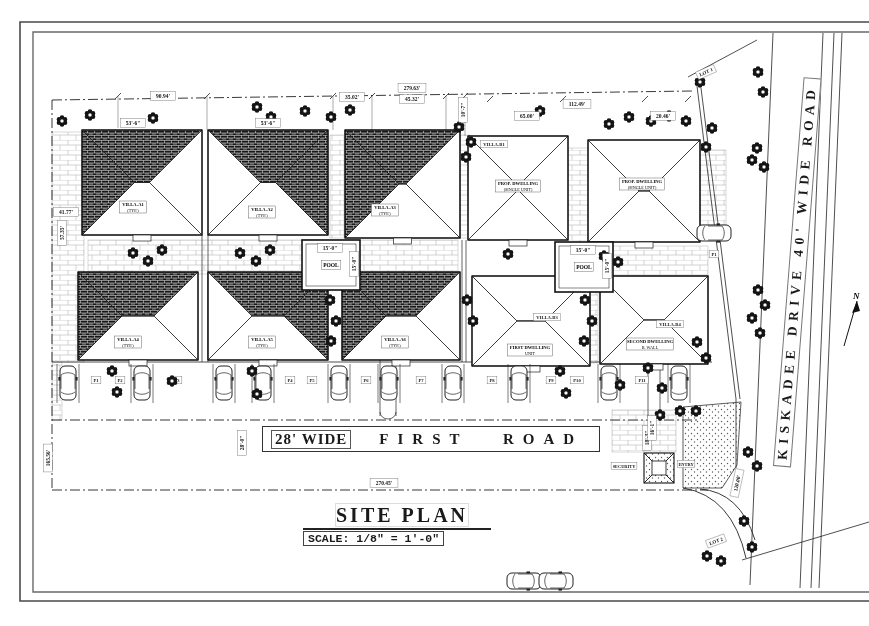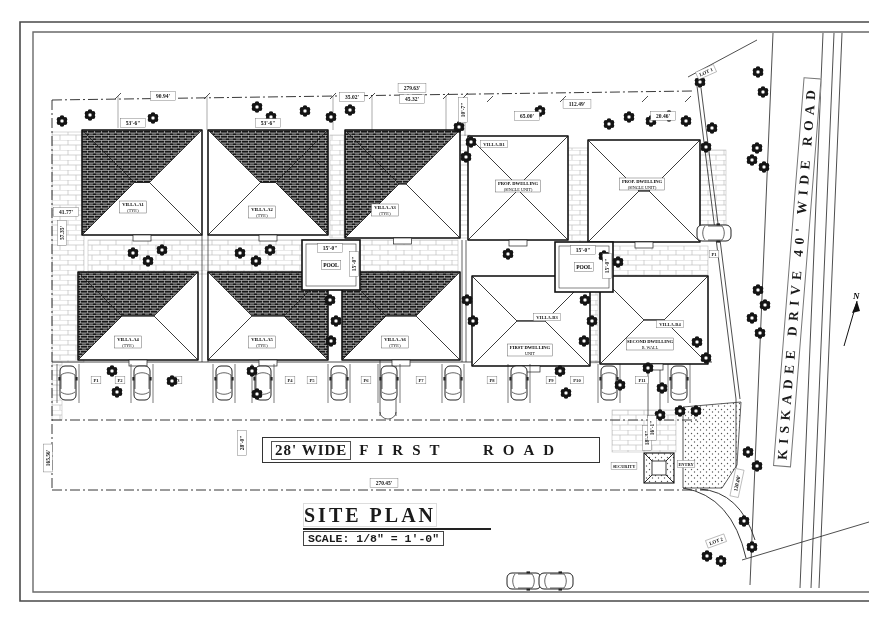--- a/index.html
+++ b/index.html
@@ -1,26 +1,26 @@
 <!DOCTYPE html>
 <html><head>
 <meta charset="utf-8">
 <style>
   html,body{margin:0;padding:0;background:#fff;}
   .sheet{position:relative;width:869px;height:626px;background:#fff;overflow:hidden;
          font-family:"Liberation Serif",serif;color:#1a1a1a;}
   svg{position:absolute;left:0;top:0;}
   .ovl{position:absolute;z-index:5;}
-  .access-box{left:262px;top:437px;width:320px;height:24px;border:1px solid #333;background:#fff;
-      display:flex;align-items:center;gap:8px;padding:0 8px;font-weight:bold;font-size:15px;}
+  .access-box{left:262px;top:426px;width:320px;height:24px;border:1px solid #333;background:#fff;
+      display:flex;align-items:center;gap:28px;padding:0 8px;font-weight:bold;font-size:15px;}
   .access-prefix{border:1px solid #555;padding:0 3px;letter-spacing:1px;white-space:nowrap;}
   .access-name{letter-spacing:9px;word-spacing:22px;white-space:nowrap;}
   .site-title{left:303px;top:504px;width:188px;border-bottom:2px solid #222;
       font-size:20px;font-weight:bold;letter-spacing:3px;padding-bottom:1px;}
-  .site-title span{background:#fff;border:0.5px solid #ddd;padding:0 0;}
+  .site-title span{background:#fff;border:0.5px solid #ddd;padding:0 0;margin-left:32px;}
   .scale-line{left:303px;top:531px;border:1px solid #444;background:#fff;padding:0 4px;
       font-family:"Liberation Mono",monospace;font-size:11.5px;font-weight:bold;white-space:nowrap;}
   .main-road{left:773px;top:466px;width:380px;transform-origin:0 0;transform:rotate(-85.5deg);
       font-size:13.5px;font-weight:bold;letter-spacing:5.5px;white-space:nowrap;
       border:1px solid #777;background:#fff;padding:0 4px;text-align:center;}
 </style>
 </head>
 <body>
 
 <div class="sheet">

